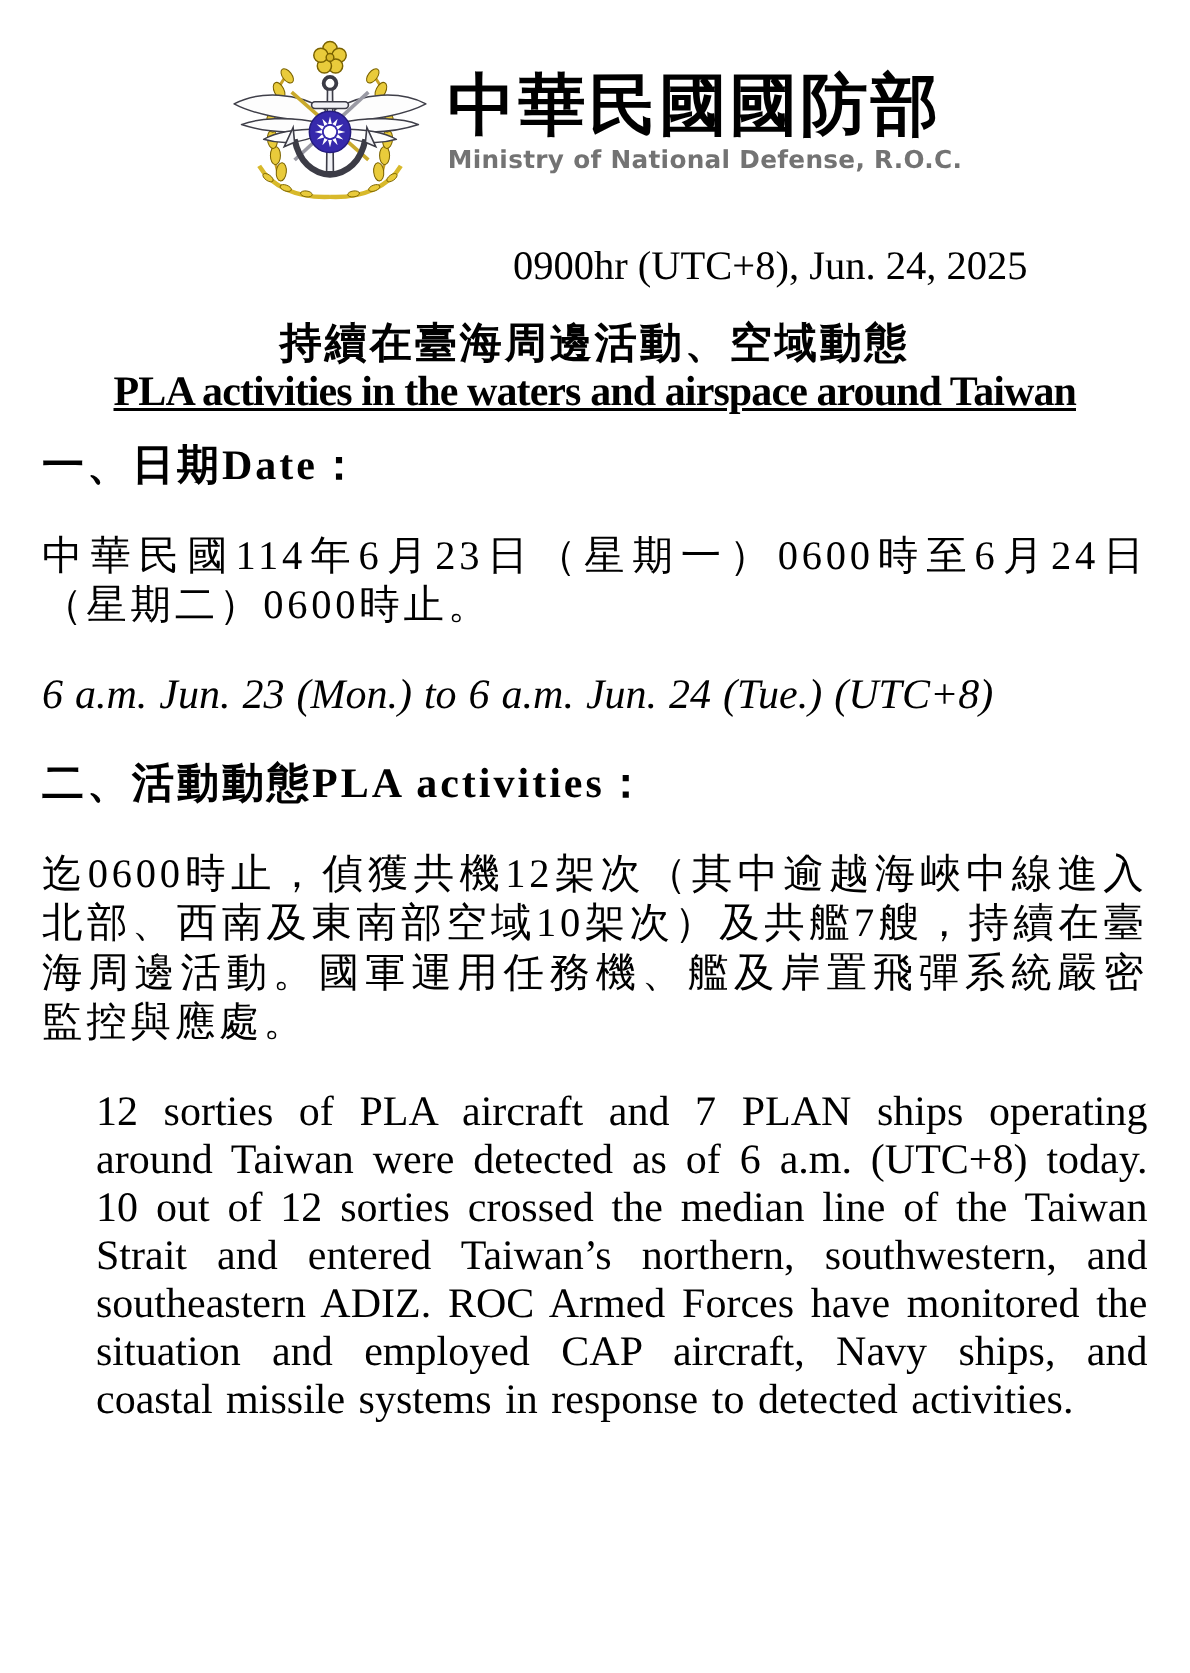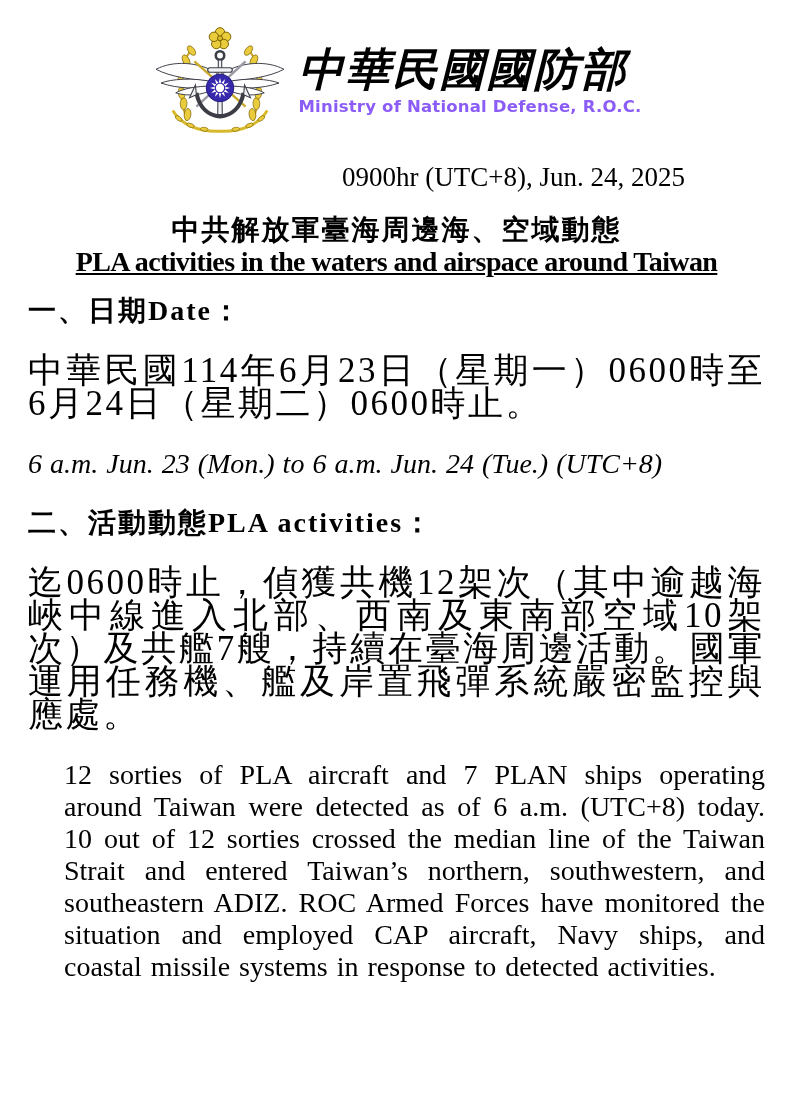--- a/index.html
+++ b/index.html
@@ -20,27 +20,26 @@
     gap:9px;
   }
   .emblem{width:138px;height:120px;flex:0 0 auto;}
   .org-block{padding-top:20px;}
   .org-zh{
     font-size:45px;
     font-weight:600;
     letter-spacing:2px;
     line-height:1.1;
     white-space:nowrap;
-    font-style:italic;
   }
   .org-en{
     font-family:"DejaVu Sans","Liberation Sans",sans-serif;
     font-size:16.5px;
     font-weight:700;
-    color:#8b5cf6;
+    color:#737373;
     letter-spacing:0.2px;
     margin-top:1px;
     white-space:nowrap;
   }
   
   .release{
     margin:16px 0 0 342px;
     font-size:27px;
     line-height:31px;
   }
@@ -64,21 +63,21 @@
   .body-text{margin:0 28px;}
   h2.sec-heading{
     font-size:28px;
     font-weight:700;
     letter-spacing:2px;
     margin:18px 0 28px 0;
     line-height:30px;
   }
   p.para{margin:28px 0;}
   p.zh{
-    font-size:35px;
+    font-size:27px;
     letter-spacing:2.5px;
     line-height:33px;
     text-align:justify;
   }
   p.en{
     font-size:28px;
     letter-spacing:0px;
     word-spacing:2px;
     line-height:32px;
     text-align:justify;
@@ -178,21 +177,21 @@
       <div class="org-zh">中華民國國防部</div>
       <div class="org-en">Ministry of National Defense, R.O.C.</div>
     </div>
   </div>
 
   <div class="release">
     <div class="en-line">0900hr (UTC+8), Jun. 24, 2025</div>
   </div>
 
   <div class="doc-title">
-    <div class="t-zh">中共解放軍臺海周邊海、空域動態</div>
+    <div class="t-zh">持續在臺海周邊活動、空域動態</div>
     <div class="t-en">PLA activities in the waters and airspace around Taiwan</div>
   </div>
 
   <div class="body-text">
 
     <h2 class="sec-heading">一、日期Date：</h2>
     <p class="para zh">中華民國114年6月23日（星期一）0600時至6月24日（星期二）0600時止。</p>
     <p class="para en-single">6 a.m. Jun. 23 (Mon.) to 6 a.m. Jun. 24 (Tue.) (UTC+8)</p>
 
     <h2 class="sec-heading">二、活動動態PLA activities：</h2>

